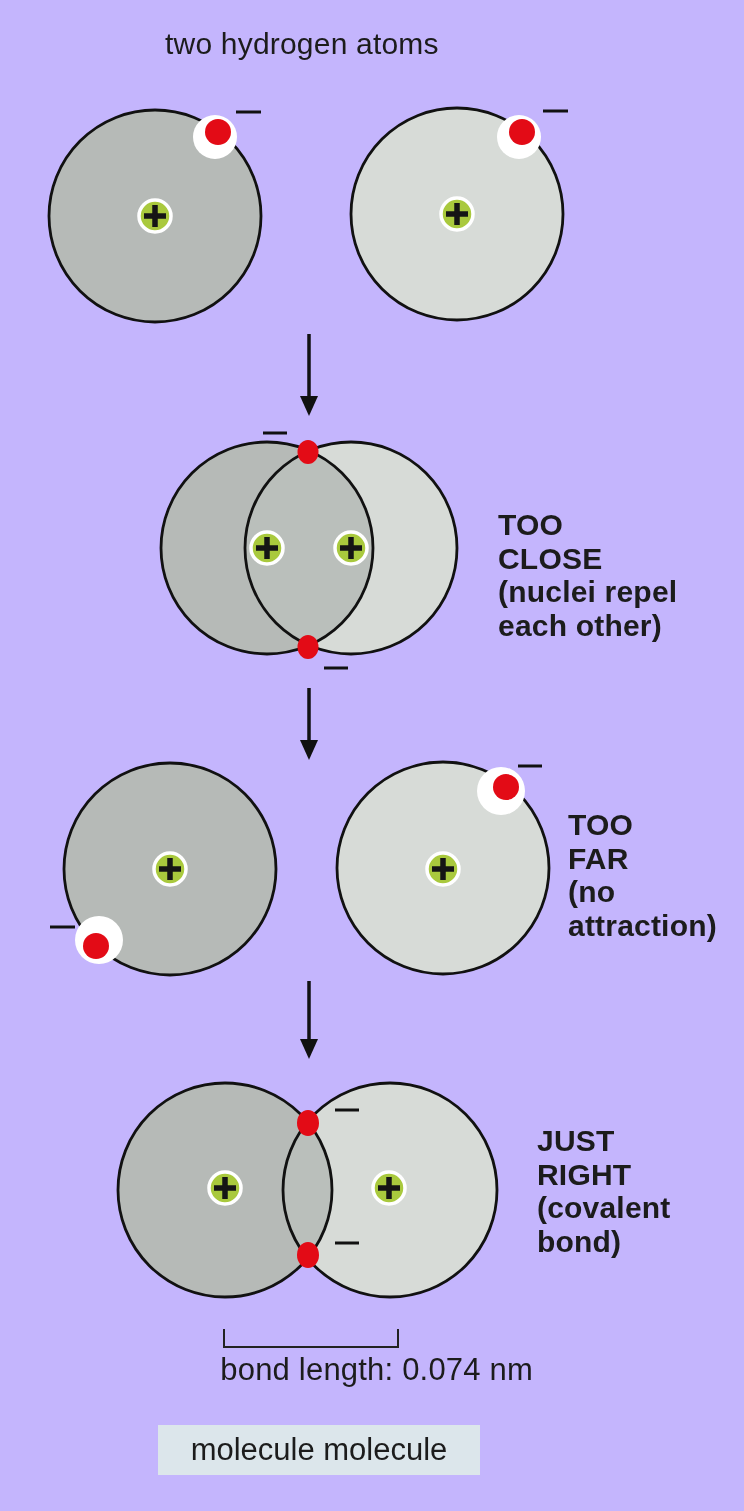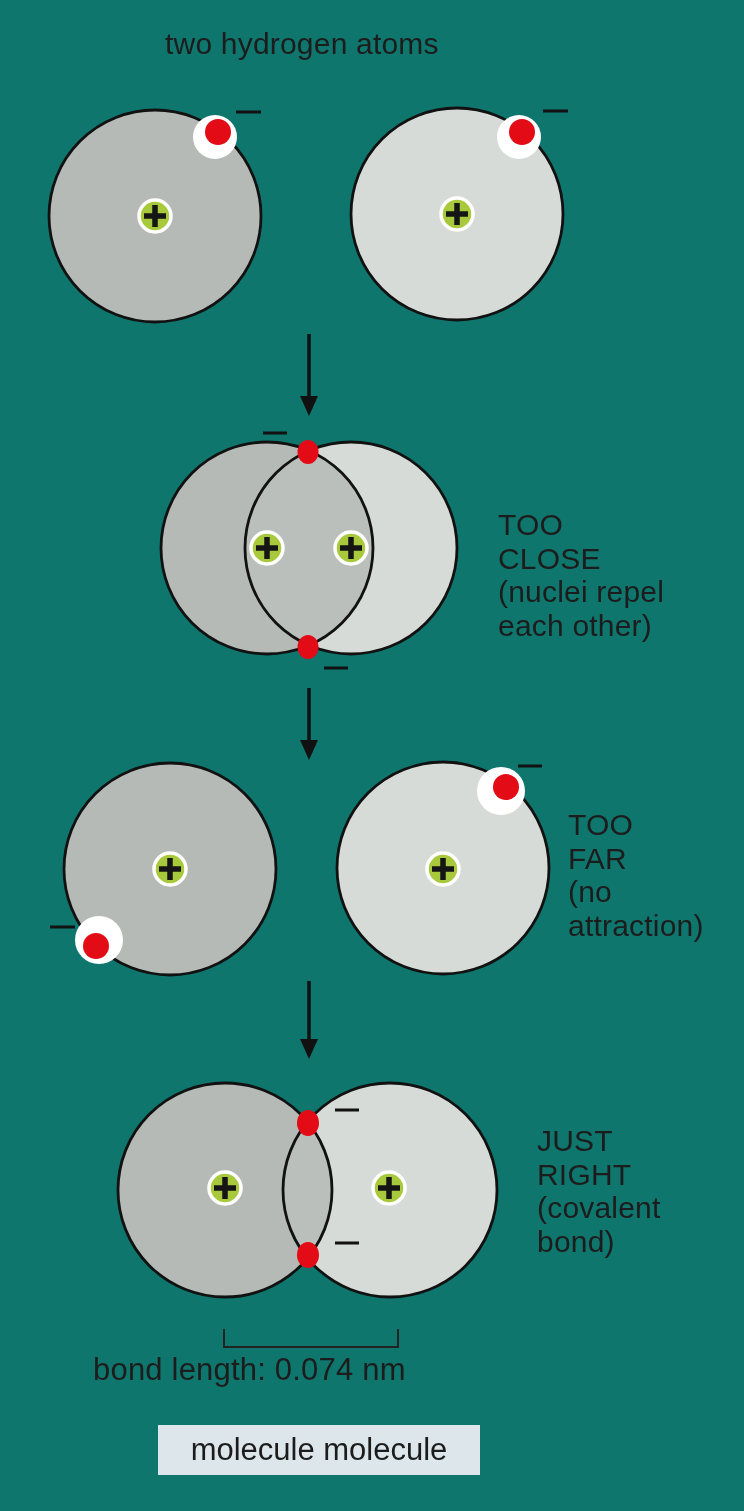--- a/index.html
+++ b/index.html
@@ -1,27 +1,27 @@
 <!DOCTYPE html>
 <html><head>
 <meta charset="utf-8">
 <style>
   html,body{margin:0;padding:0;background:#ffffff;}
   #stage{
-    position:relative;width:744px;height:1511px;background:#0f766e;
+    position:relative;width:744px;height:1511px;background:#c4b5fd;
     font-family:"Liberation Sans", sans-serif;color:#1c1c1c;overflow:hidden;
   }
   #diagram-svg{position:absolute;left:0;top:0;}
   .txt{position:absolute;line-height:33.5px;font-size:30px;letter-spacing:0.2px;}
-  .mlabel{white-space:pre-line;}
+  .mlabel{white-space:pre-line;font-weight:bold;}
   #title{left:165px;top:27px;}
   #label-too-close{left:498px;top:508px;}
   #label-too-far{left:568px;top:808px;}
   #label-just-right{left:537px;top:1076px;margin-top:48px;}
-  #bond-length{left:93px;top:1353px;width:440px;text-align:left;font-size:31px;}
+  #bond-length{left:93px;top:1353px;width:440px;text-align:right;font-size:31px;}
   #molecule-box{
     position:absolute;left:158px;top:1425px;width:322px;height:50px;
     display:flex;align-items:center;justify-content:center;font-size:31px;
   }
 </style>
 </head>
 <body>
 
 <div id="stage">
 

